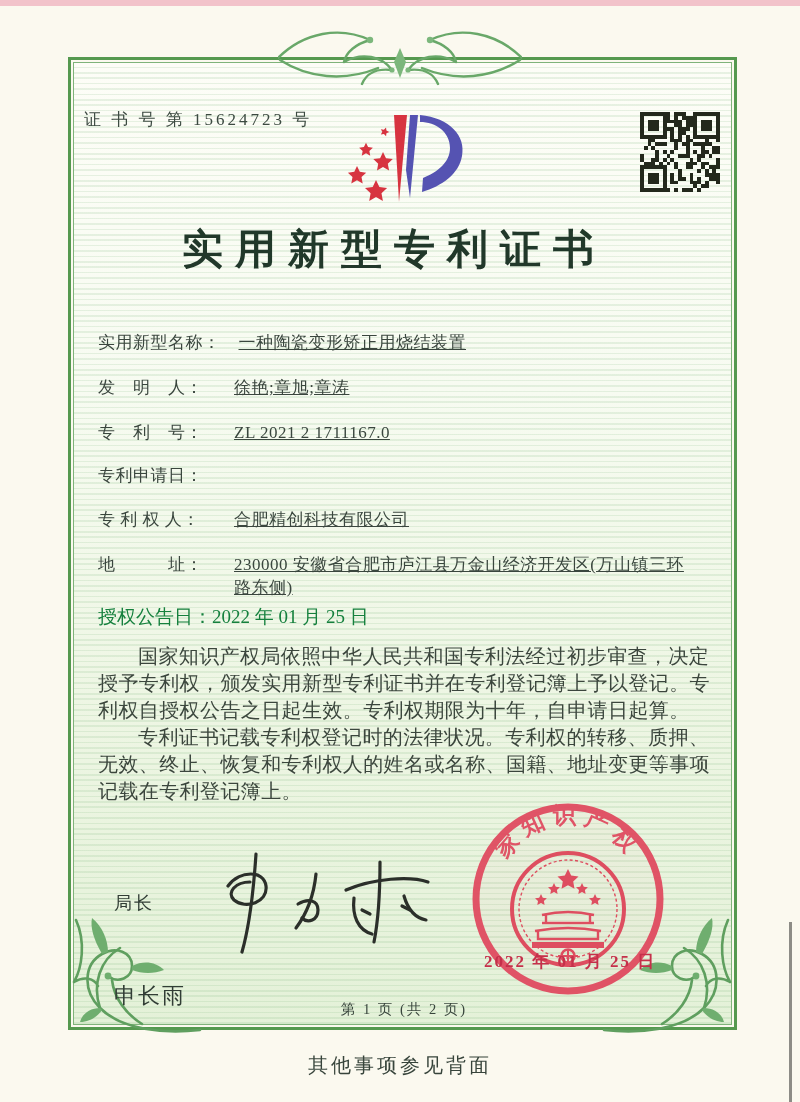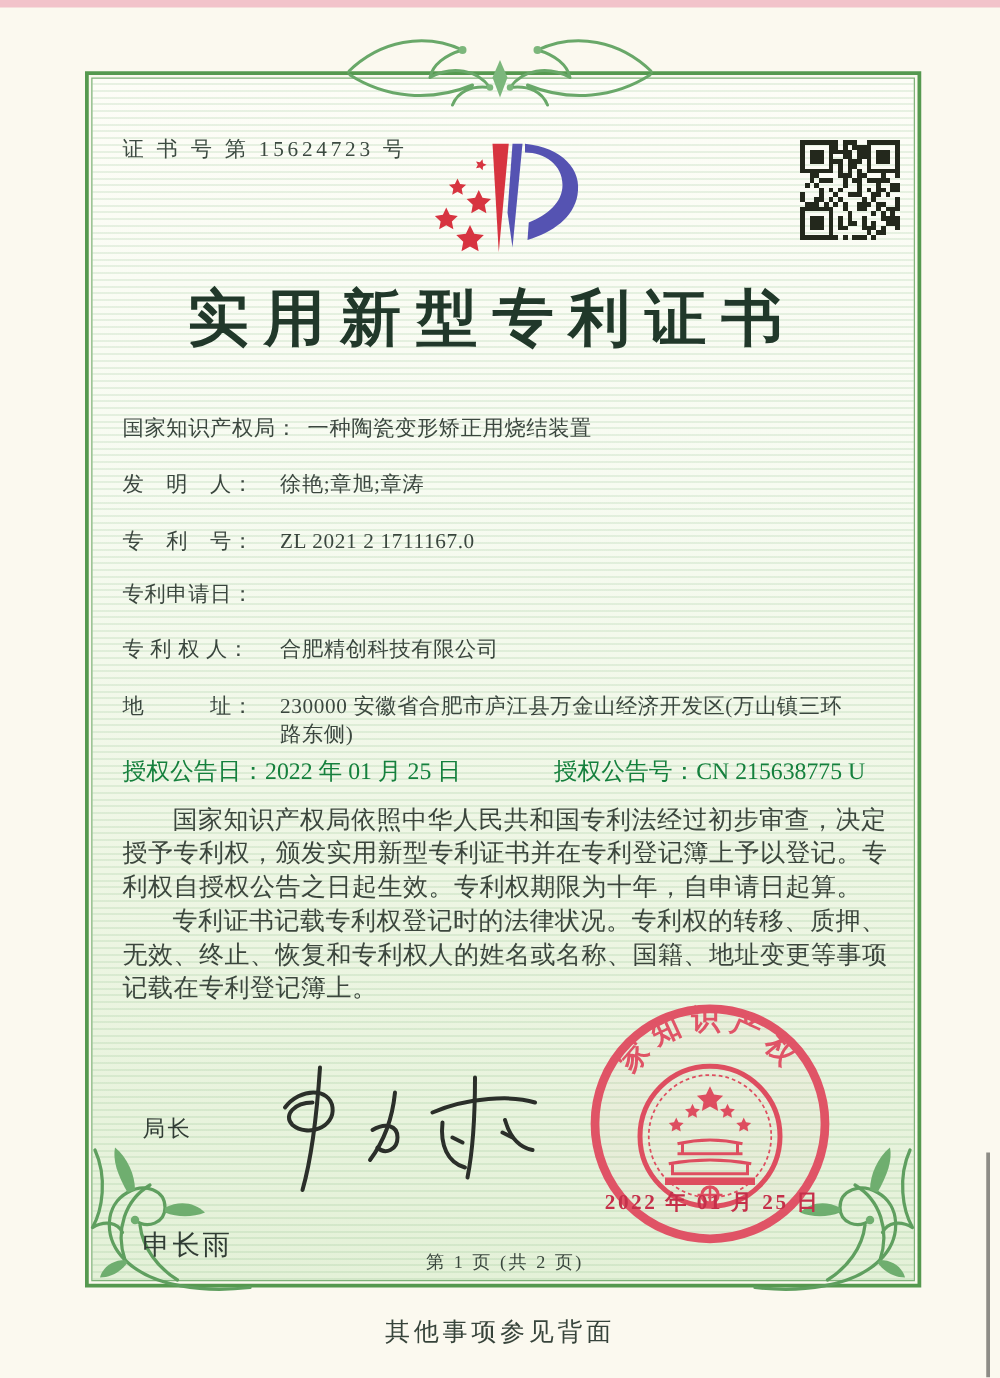--- a/index.html
+++ b/index.html
@@ -14,31 +14,31 @@
   .edge-top{left:0;top:0;width:800px;height:6px;background:#f2c3ca;}
   .edge-right{left:789px;top:922px;width:3px;height:180px;background:#33332f;opacity:.55;}
 
   
   .frame{left:68px;top:57px;width:669px;height:973px;border:3px solid #55994f;box-sizing:border-box;}
   .frame-inner{position:absolute;left:2px;top:2px;right:2px;bottom:2px;border:1px solid #7fb37a;
     background:
       repeating-linear-gradient(0deg, rgba(124,182,124,.17) 0px, rgba(124,182,124,.17) 1.6px, rgba(255,255,255,0) 1.6px, rgba(255,255,255,0) 5.4px),
       linear-gradient(180deg,#fdfdf7 0%,#f7fbf1 34%,#eef6e4 66%,#e4f1d8 100%);}
 
-  .cert-no{left:98px;top:108px;font-size:17px;letter-spacing:3px;color:#3c4a41;}
+  .cert-no{left:84px;top:108px;font-size:17px;letter-spacing:3px;color:#3c4a41;}
 
   .logo{left:330px;top:110px;width:146px;height:106px;}
   .qr{left:640px;top:112px;width:80px;height:80px;}
 
-  .title{left:0;top:222px;width:788px;text-align:center;font-size:49px;font-weight:bold;
+  .title{left:0;top:222px;width:788px;text-align:center;font-size:41px;font-weight:bold;
     letter-spacing:12px;color:#21382a;}
 
   .field-row{left:98px;width:616px;display:flex;font-size:17px;line-height:1.35;color:#3a463e;}
   .field-label{flex:0 0 118px;letter-spacing:.5px;white-space:nowrap;}
-  .field-value{margin-left:8px;letter-spacing:.5px;width:470px;}
+  .field-value{margin-left:18px;letter-spacing:.5px;width:470px;text-decoration:underline;}
   .grant-row{left:98px;top:604px;width:616px;font-size:19px;color:#15803d;}
   .grant-no{position:absolute;left:345px;top:0;white-space:nowrap;}
 
   .paragraphs{left:98px;top:643px;width:612px;font-size:20px;line-height:27px;color:#3b463d;}
   .paragraphs p{margin:0;text-indent:2em;letter-spacing:.4px;}
 
   .official-title{left:114px;top:891px;font-size:18px;color:#313d35;letter-spacing:2px;}
   .official-name{left:114px;top:981px;font-size:22px;color:#313d35;letter-spacing:2px;}
   .signature{left:212px;top:848px;width:235px;height:112px;}
 
@@ -123,21 +123,21 @@
   </g>
 </svg>
 
 <svg class="abs qr" id="qr-svg" viewBox="0 0 84 84">
     <path d="M0.00,0.00h4.00v4.00h-4.00zM4.00,0.00h4.00v4.00h-4.00zM8.00,0.00h4.00v4.00h-4.00zM12.00,0.00h4.00v4.00h-4.00zM16.00,0.00h4.00v4.00h-4.00zM20.00,0.00h4.00v4.00h-4.00zM24.00,0.00h4.00v4.00h-4.00zM28.00,0.00h4.00v4.00h-4.00zM36.00,0.00h4.00v4.00h-4.00zM40.00,0.00h4.00v4.00h-4.00zM44.00,0.00h4.00v4.00h-4.00zM56.00,0.00h4.00v4.00h-4.00zM60.00,0.00h4.00v4.00h-4.00zM64.00,0.00h4.00v4.00h-4.00zM68.00,0.00h4.00v4.00h-4.00zM72.00,0.00h4.00v4.00h-4.00zM76.00,0.00h4.00v4.00h-4.00zM80.00,0.00h4.00v4.00h-4.00zM0.00,4.00h4.00v4.00h-4.00zM24.00,4.00h4.00v4.00h-4.00zM28.00,4.00h4.00v4.00h-4.00zM36.00,4.00h4.00v4.00h-4.00zM44.00,4.00h4.00v4.00h-4.00zM48.00,4.00h4.00v4.00h-4.00zM52.00,4.00h4.00v4.00h-4.00zM56.00,4.00h4.00v4.00h-4.00zM80.00,4.00h4.00v4.00h-4.00zM0.00,8.00h4.00v4.00h-4.00zM8.00,8.00h4.00v4.00h-4.00zM12.00,8.00h4.00v4.00h-4.00zM16.00,8.00h4.00v4.00h-4.00zM24.00,8.00h4.00v4.00h-4.00zM28.00,8.00h4.00v4.00h-4.00zM32.00,8.00h4.00v4.00h-4.00zM36.00,8.00h4.00v4.00h-4.00zM40.00,8.00h4.00v4.00h-4.00zM48.00,8.00h4.00v4.00h-4.00zM52.00,8.00h4.00v4.00h-4.00zM56.00,8.00h4.00v4.00h-4.00zM64.00,8.00h4.00v4.00h-4.00zM68.00,8.00h4.00v4.00h-4.00zM72.00,8.00h4.00v4.00h-4.00zM80.00,8.00h4.00v4.00h-4.00zM0.00,12.00h4.00v4.00h-4.00zM8.00,12.00h4.00v4.00h-4.00zM12.00,12.00h4.00v4.00h-4.00zM16.00,12.00h4.00v4.00h-4.00zM24.00,12.00h4.00v4.00h-4.00zM36.00,12.00h4.00v4.00h-4.00zM40.00,12.00h4.00v4.00h-4.00zM48.00,12.00h4.00v4.00h-4.00zM52.00,12.00h4.00v4.00h-4.00zM56.00,12.00h4.00v4.00h-4.00zM64.00,12.00h4.00v4.00h-4.00zM68.00,12.00h4.00v4.00h-4.00zM72.00,12.00h4.00v4.00h-4.00zM80.00,12.00h4.00v4.00h-4.00zM0.00,16.00h4.00v4.00h-4.00zM8.00,16.00h4.00v4.00h-4.00zM12.00,16.00h4.00v4.00h-4.00zM16.00,16.00h4.00v4.00h-4.00zM24.00,16.00h4.00v4.00h-4.00zM28.00,16.00h4.00v4.00h-4.00zM32.00,16.00h4.00v4.00h-4.00zM40.00,16.00h4.00v4.00h-4.00zM44.00,16.00h4.00v4.00h-4.00zM48.00,16.00h4.00v4.00h-4.00zM56.00,16.00h4.00v4.00h-4.00zM64.00,16.00h4.00v4.00h-4.00zM68.00,16.00h4.00v4.00h-4.00zM72.00,16.00h4.00v4.00h-4.00zM80.00,16.00h4.00v4.00h-4.00zM0.00,20.00h4.00v4.00h-4.00zM24.00,20.00h4.00v4.00h-4.00zM32.00,20.00h4.00v4.00h-4.00zM40.00,20.00h4.00v4.00h-4.00zM44.00,20.00h4.00v4.00h-4.00zM56.00,20.00h4.00v4.00h-4.00zM80.00,20.00h4.00v4.00h-4.00zM0.00,24.00h4.00v4.00h-4.00zM4.00,24.00h4.00v4.00h-4.00zM8.00,24.00h4.00v4.00h-4.00zM12.00,24.00h4.00v4.00h-4.00zM16.00,24.00h4.00v4.00h-4.00zM20.00,24.00h4.00v4.00h-4.00zM24.00,24.00h4.00v4.00h-4.00zM32.00,24.00h4.00v4.00h-4.00zM40.00,24.00h4.00v4.00h-4.00zM48.00,24.00h4.00v4.00h-4.00zM56.00,24.00h4.00v4.00h-4.00zM60.00,24.00h4.00v4.00h-4.00zM64.00,24.00h4.00v4.00h-4.00zM68.00,24.00h4.00v4.00h-4.00zM72.00,24.00h4.00v4.00h-4.00zM76.00,24.00h4.00v4.00h-4.00zM80.00,24.00h4.00v4.00h-4.00zM8.00,28.00h4.00v4.00h-4.00zM12.00,28.00h4.00v4.00h-4.00zM32.00,28.00h4.00v4.00h-4.00zM36.00,28.00h4.00v4.00h-4.00zM40.00,28.00h4.00v4.00h-4.00zM48.00,28.00h4.00v4.00h-4.00zM52.00,28.00h4.00v4.00h-4.00zM68.00,28.00h4.00v4.00h-4.00zM80.00,28.00h4.00v4.00h-4.00zM8.00,32.00h4.00v4.00h-4.00zM16.00,32.00h4.00v4.00h-4.00zM20.00,32.00h4.00v4.00h-4.00zM24.00,32.00h4.00v4.00h-4.00zM36.00,32.00h4.00v4.00h-4.00zM44.00,32.00h4.00v4.00h-4.00zM48.00,32.00h4.00v4.00h-4.00zM56.00,32.00h4.00v4.00h-4.00zM60.00,32.00h4.00v4.00h-4.00zM64.00,32.00h4.00v4.00h-4.00zM68.00,32.00h4.00v4.00h-4.00zM72.00,32.00h4.00v4.00h-4.00zM4.00,36.00h4.00v4.00h-4.00zM12.00,36.00h4.00v4.00h-4.00zM36.00,36.00h4.00v4.00h-4.00zM48.00,36.00h4.00v4.00h-4.00zM64.00,36.00h4.00v4.00h-4.00zM76.00,36.00h4.00v4.00h-4.00zM80.00,36.00h4.00v4.00h-4.00zM16.00,40.00h4.00v4.00h-4.00zM24.00,40.00h4.00v4.00h-4.00zM32.00,40.00h4.00v4.00h-4.00zM48.00,40.00h4.00v4.00h-4.00zM56.00,40.00h4.00v4.00h-4.00zM64.00,40.00h4.00v4.00h-4.00zM68.00,40.00h4.00v4.00h-4.00zM76.00,40.00h4.00v4.00h-4.00zM80.00,40.00h4.00v4.00h-4.00zM0.00,44.00h4.00v4.00h-4.00zM16.00,44.00h4.00v4.00h-4.00zM28.00,44.00h4.00v4.00h-4.00zM40.00,44.00h4.00v4.00h-4.00zM44.00,44.00h4.00v4.00h-4.00zM48.00,44.00h4.00v4.00h-4.00zM60.00,44.00h4.00v4.00h-4.00zM64.00,44.00h4.00v4.00h-4.00zM72.00,44.00h4.00v4.00h-4.00zM0.00,48.00h4.00v4.00h-4.00zM12.00,48.00h4.00v4.00h-4.00zM16.00,48.00h4.00v4.00h-4.00zM24.00,48.00h4.00v4.00h-4.00zM32.00,48.00h4.00v4.00h-4.00zM52.00,48.00h4.00v4.00h-4.00zM60.00,48.00h4.00v4.00h-4.00zM80.00,48.00h4.00v4.00h-4.00zM4.00,52.00h4.00v4.00h-4.00zM8.00,52.00h4.00v4.00h-4.00zM12.00,52.00h4.00v4.00h-4.00zM20.00,52.00h4.00v4.00h-4.00zM28.00,52.00h4.00v4.00h-4.00zM36.00,52.00h4.00v4.00h-4.00zM48.00,52.00h4.00v4.00h-4.00zM52.00,52.00h4.00v4.00h-4.00zM56.00,52.00h4.00v4.00h-4.00zM64.00,52.00h4.00v4.00h-4.00zM68.00,52.00h4.00v4.00h-4.00zM80.00,52.00h4.00v4.00h-4.00zM0.00,56.00h4.00v4.00h-4.00zM4.00,56.00h4.00v4.00h-4.00zM8.00,56.00h4.00v4.00h-4.00zM12.00,56.00h4.00v4.00h-4.00zM16.00,56.00h4.00v4.00h-4.00zM20.00,56.00h4.00v4.00h-4.00zM24.00,56.00h4.00v4.00h-4.00zM36.00,56.00h4.00v4.00h-4.00zM48.00,56.00h4.00v4.00h-4.00zM52.00,56.00h4.00v4.00h-4.00zM64.00,56.00h4.00v4.00h-4.00zM72.00,56.00h4.00v4.00h-4.00zM76.00,56.00h4.00v4.00h-4.00zM80.00,56.00h4.00v4.00h-4.00zM0.00,60.00h4.00v4.00h-4.00zM24.00,60.00h4.00v4.00h-4.00zM40.00,60.00h4.00v4.00h-4.00zM60.00,60.00h4.00v4.00h-4.00zM68.00,60.00h4.00v4.00h-4.00zM76.00,60.00h4.00v4.00h-4.00zM0.00,64.00h4.00v4.00h-4.00zM8.00,64.00h4.00v4.00h-4.00zM12.00,64.00h4.00v4.00h-4.00zM16.00,64.00h4.00v4.00h-4.00zM24.00,64.00h4.00v4.00h-4.00zM32.00,64.00h4.00v4.00h-4.00zM40.00,64.00h4.00v4.00h-4.00zM52.00,64.00h4.00v4.00h-4.00zM68.00,64.00h4.00v4.00h-4.00zM72.00,64.00h4.00v4.00h-4.00zM76.00,64.00h4.00v4.00h-4.00zM80.00,64.00h4.00v4.00h-4.00zM0.00,68.00h4.00v4.00h-4.00zM8.00,68.00h4.00v4.00h-4.00zM12.00,68.00h4.00v4.00h-4.00zM16.00,68.00h4.00v4.00h-4.00zM24.00,68.00h4.00v4.00h-4.00zM32.00,68.00h4.00v4.00h-4.00zM40.00,68.00h4.00v4.00h-4.00zM44.00,68.00h4.00v4.00h-4.00zM52.00,68.00h4.00v4.00h-4.00zM60.00,68.00h4.00v4.00h-4.00zM72.00,68.00h4.00v4.00h-4.00zM76.00,68.00h4.00v4.00h-4.00zM80.00,68.00h4.00v4.00h-4.00zM0.00,72.00h4.00v4.00h-4.00zM8.00,72.00h4.00v4.00h-4.00zM12.00,72.00h4.00v4.00h-4.00zM16.00,72.00h4.00v4.00h-4.00zM24.00,72.00h4.00v4.00h-4.00zM32.00,72.00h4.00v4.00h-4.00zM36.00,72.00h4.00v4.00h-4.00zM52.00,72.00h4.00v4.00h-4.00zM56.00,72.00h4.00v4.00h-4.00zM60.00,72.00h4.00v4.00h-4.00zM68.00,72.00h4.00v4.00h-4.00zM80.00,72.00h4.00v4.00h-4.00zM0.00,76.00h4.00v4.00h-4.00zM24.00,76.00h4.00v4.00h-4.00zM56.00,76.00h4.00v4.00h-4.00zM64.00,76.00h4.00v4.00h-4.00zM68.00,76.00h4.00v4.00h-4.00zM0.00,80.00h4.00v4.00h-4.00zM4.00,80.00h4.00v4.00h-4.00zM8.00,80.00h4.00v4.00h-4.00zM12.00,80.00h4.00v4.00h-4.00zM16.00,80.00h4.00v4.00h-4.00zM20.00,80.00h4.00v4.00h-4.00zM24.00,80.00h4.00v4.00h-4.00zM28.00,80.00h4.00v4.00h-4.00zM36.00,80.00h4.00v4.00h-4.00zM44.00,80.00h4.00v4.00h-4.00zM48.00,80.00h4.00v4.00h-4.00zM52.00,80.00h4.00v4.00h-4.00zM60.00,80.00h4.00v4.00h-4.00z" fill="#23281c" shape-rendering="crispEdges"></path>
   </svg>
 
 <div class="abs title">实用新型专利证书</div>
 
 <div class="abs field-row" style="top:332px">
-  <span class="field-label">国家知识产权局：</span>
+  <span class="field-label">实用新型名称：</span>
   <span class="field-value">一种陶瓷变形矫正用烧结装置</span>
 </div>
 <div class="abs field-row" style="top:377px">
   <span class="field-label">发　明　人：</span>
   <span class="field-value">徐艳;章旭;章涛</span>
 </div>
 <div class="abs field-row" style="top:422px">
   <span class="field-label">专　利　号：</span>
   <span class="field-value">ZL 2021 2 1711167.0</span>
 </div>
@@ -148,21 +148,20 @@
   <span class="field-label">专 利 权 人：</span>
   <span class="field-value">合肥精创科技有限公司</span>
 </div>
 <div class="abs field-row" style="top:554px">
   <span class="field-label">地　　　址：</span>
   <span class="field-value" style="width:462px">230000 安徽省合肥市庐江县万金山经济开发区(万山镇三环路东侧)</span>
 </div>
 
 <div class="abs grant-row">
   <span>授权公告日：</span><span>2022 年 01 月 25 日</span>
-  <span class="grant-no"><span>授权公告号：</span><span>CN 215638775 U</span></span>
 </div>
 
 <div class="abs paragraphs">
   <p>国家知识产权局依照中华人民共和国专利法经过初步审查，决定授予专利权，颁发实用新型专利证书并在专利登记簿上予以登记。专利权自授权公告之日起生效。专利权期限为十年，自申请日起算。</p>
   <p>专利证书记载专利权登记时的法律状况。专利权的转移、质押、无效、终止、恢复和专利权人的姓名或名称、国籍、地址变更等事项记载在专利登记簿上。</p>
 </div>
 
 <div class="abs official-title">局长</div>
 <div class="abs official-name">申长雨</div>
 

